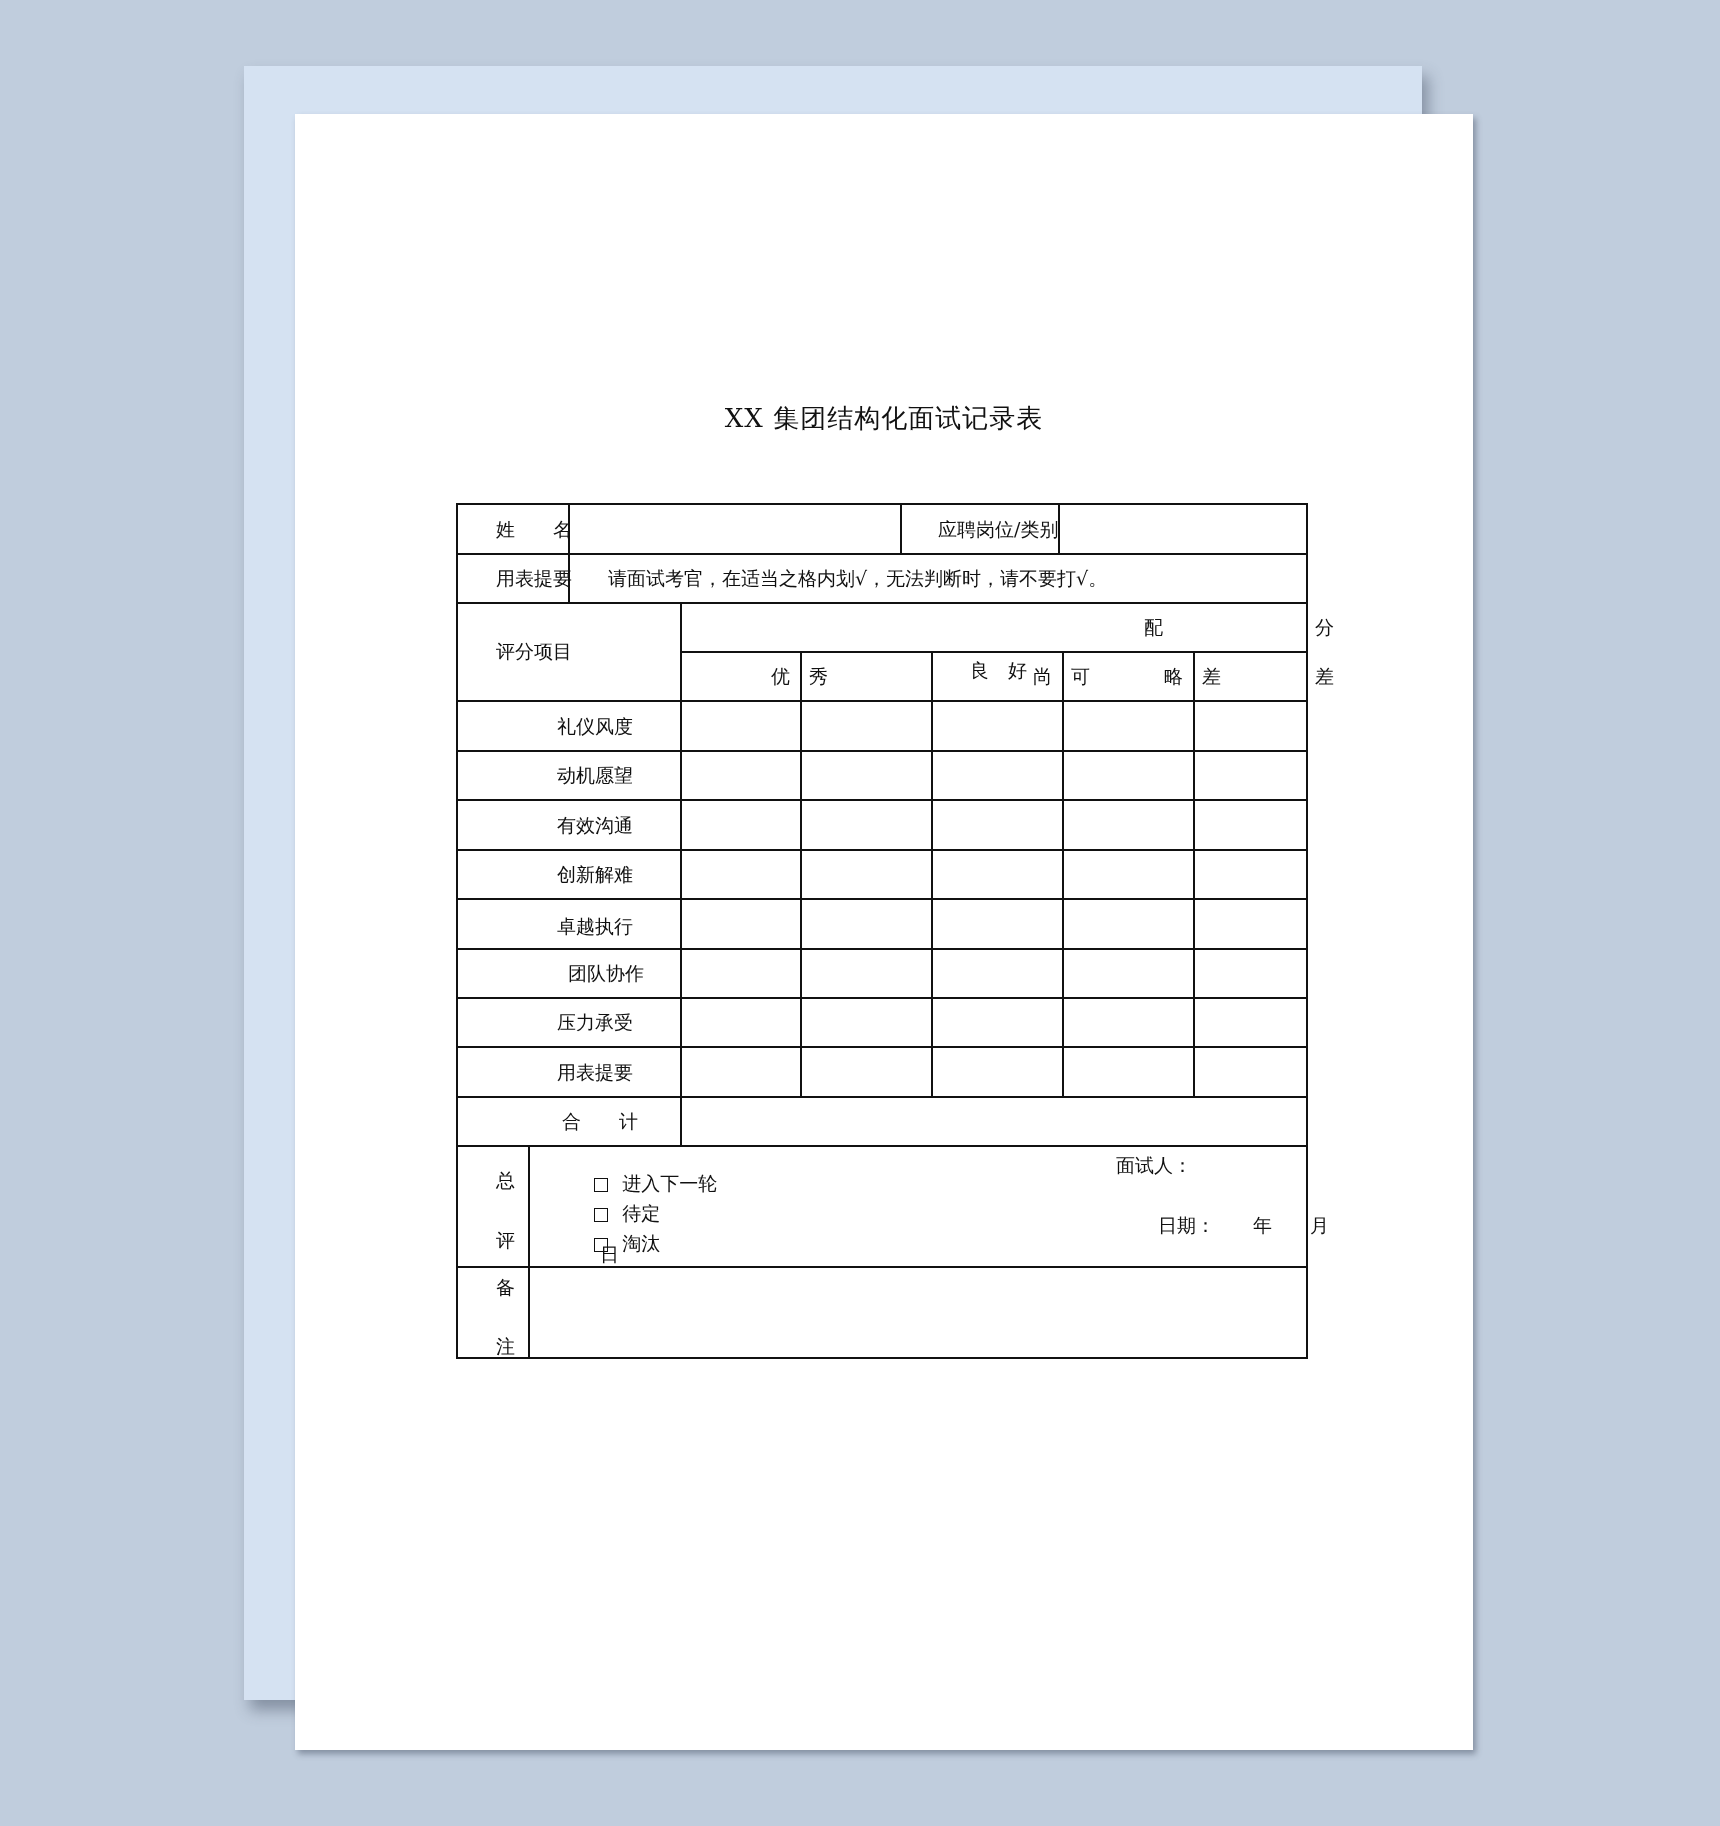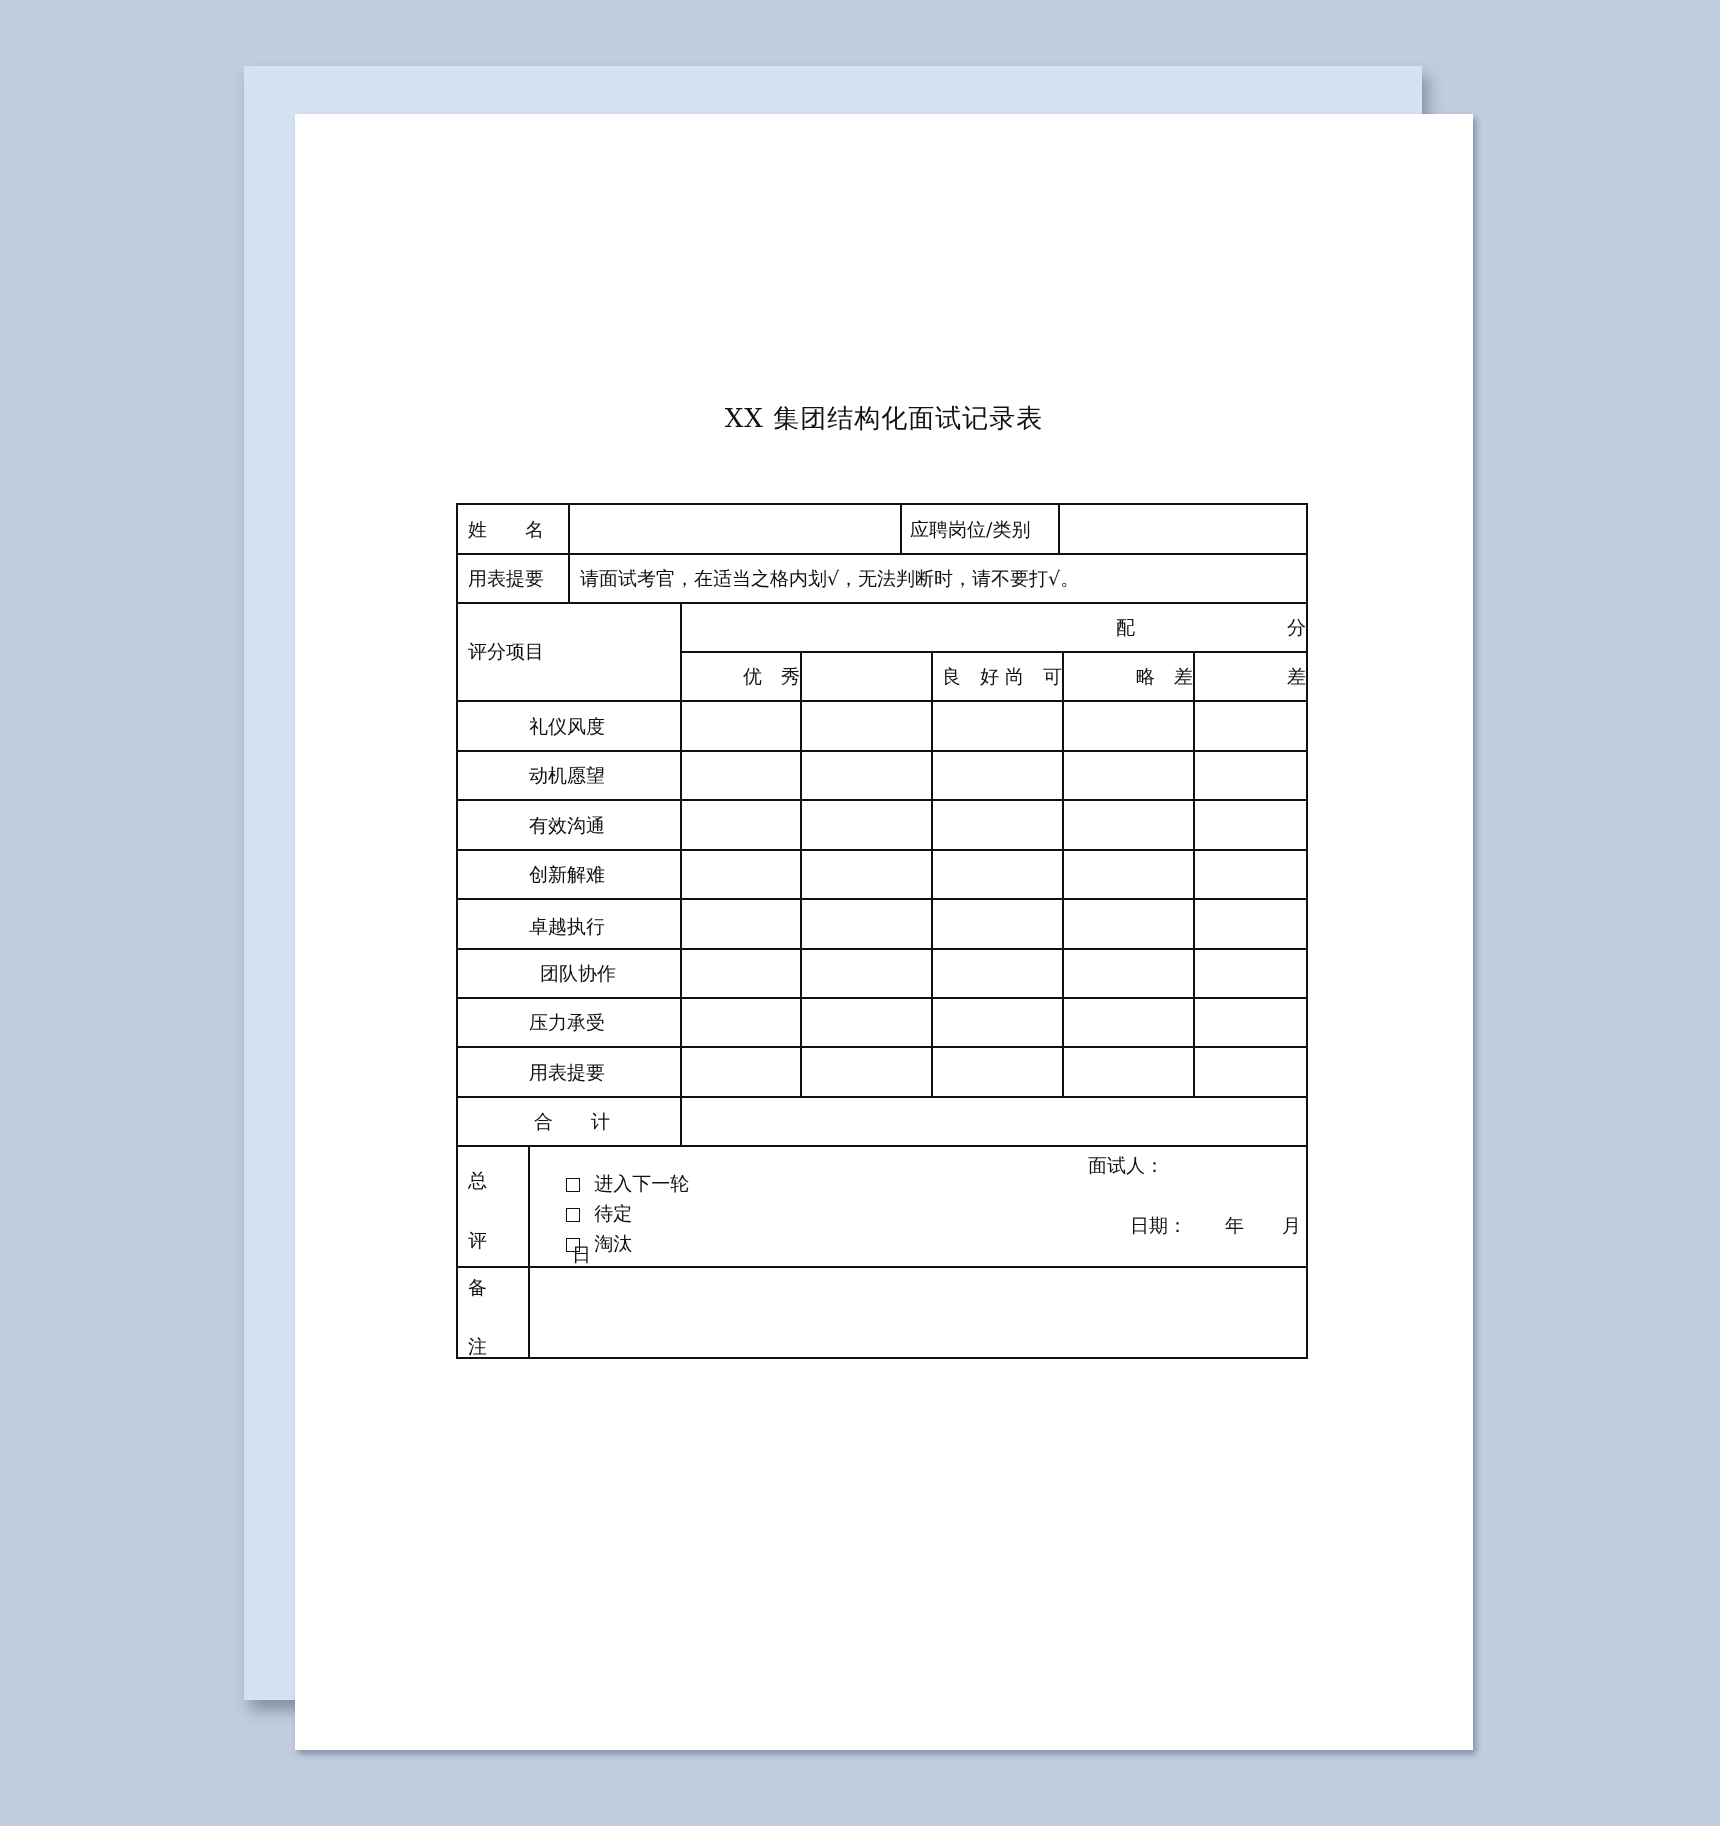--- a/index.html
+++ b/index.html
@@ -9,21 +9,21 @@
                background:#d5e2f2; box-shadow:6px 10px 14px rgba(60,70,90,0.45); }
   .front-page { position:absolute; left:295px; top:114px; width:1178px; height:1636px;
                 background:#ffffff; box-shadow:3px 4px 6px rgba(60,70,90,0.45); }
   .title { position:absolute; left:295px; width:1178px; top:401px; text-align:center;
            font-size:26px; letter-spacing:1px; }
   .form { position:absolute; left:456px; top:503px; width:852px; height:856px;
           border:2.5px solid #111; box-sizing:border-box; }
   .hl, .vl { position:absolute; background:#111; }
   .hl { height:1.5px; }
   .vl { width:1.5px; }
-  .cell { position:absolute; font-size:19px; line-height:1; white-space:pre; }
+  .cell { position:absolute; font-size:19px; line-height:1; white-space:pre;margin-left:28px; }
   .c { text-align:right; }
   .box { display:inline-block; width:14px; height:14px; border:1.5px solid #111; vertical-align:middle; margin-right:14px; box-sizing:border-box; }
 </style>
 </head>
 <body>
 
 <div class="back-page"></div>
 <div class="front-page"></div>
 
 <div class="title">XX 集团结构化面试记录表</div>
@@ -59,21 +59,21 @@
   <div class="cell" style="left:112px;top:0;width:328px;height:47px;"></div>
   <div class="cell" style="left:452px;top:15px;">应聘岗位/类别</div>
   <div class="cell" style="left:602px;top:0;width:246px;height:47px;"></div>
 
   <div class="cell" style="left:10px;top:64px;">用表提要</div>
   <div class="cell" style="left:122px;top:64px;">请面试考官，在适当之格内划√，无法判断时，请不要打√。</div>
 
   <div class="cell" style="left:10px;top:137px;">评分项目</div>
   <div class="cell c" style="left:222px;width:626px;top:113px;">配　　　　　　　　分</div>
   <div class="cell c" style="left:222px;width:120px;top:162px;">优　秀</div>
-  <div class="cell c" style="left:342px;width:157px;top:162px;padding-left:42px;">良　好</div>
+  <div class="cell c" style="left:342px;width:157px;top:156px;padding-left:42px;">良　好</div>
   <div class="cell c" style="left:473px;width:131px;top:162px;">尚　可</div>
   <div class="cell c" style="left:604px;width:131px;top:162px;">略　差</div>
   <div class="cell c" style="left:735px;width:113px;top:162px;">差</div>
 
   <div class="cell" style="left:71px;top:212px;">礼仪风度</div>
   <div class="cell" style="left:71px;top:261px;">动机愿望</div>
   <div class="cell" style="left:71px;top:311px;">有效沟通</div>
   <div class="cell" style="left:71px;top:360px;">创新解难</div>
   <div class="cell" style="left:71px;top:412px;">卓越执行</div>
   <div class="cell" style="left:82px;top:459px;">团队协作</div>

